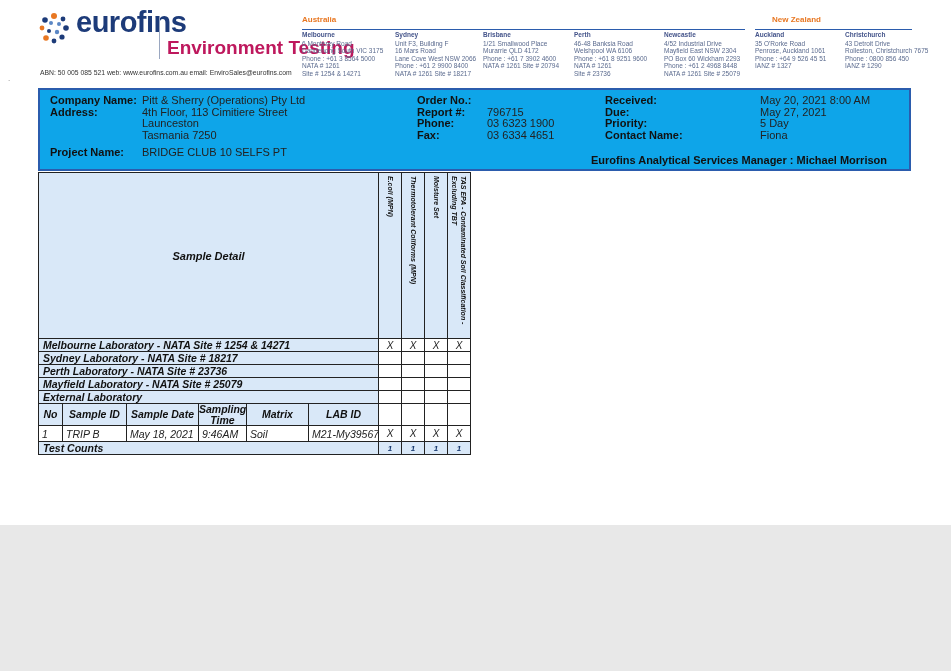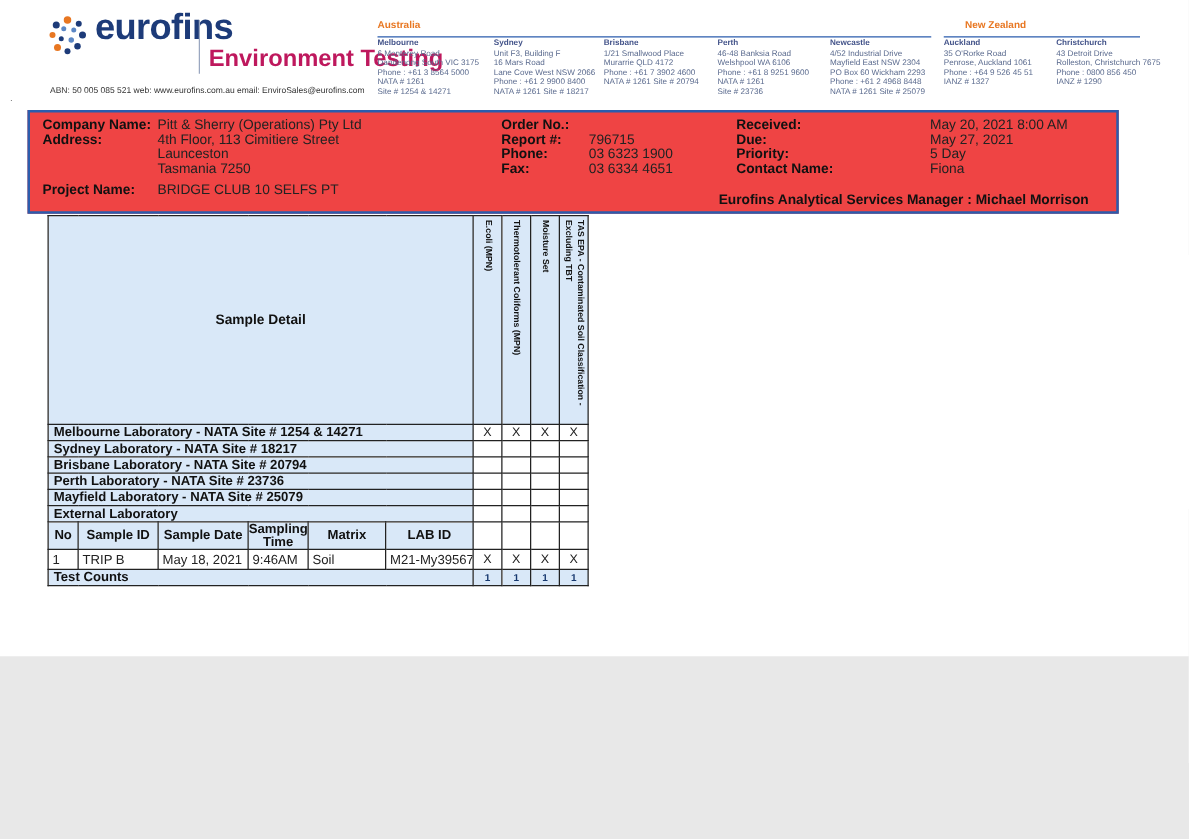--- a/index.html
+++ b/index.html
@@ -14,32 +14,32 @@
   .abn-line { position:absolute; left:40px; top:69px; font-size:6.8px; color:#333; }
   .stray-dot { position:absolute; left:8px; top:74px; font-size:8px; color:#777; }
 
   
   .region-header { position:absolute; font-size:8px; font-weight:bold; color:#e87722; }
   .region-rule { position:absolute; top:29px; height:1px; background:#2b5cad; }
   .office { position:absolute; top:31px; width:90px; font-size:6.5px; color:#5a6a8e; line-height:7.6px; }
   .office-city { font-weight:bold; color:#44548a; margin-bottom:1px; }
 
   
-  .info-box { position:absolute; left:22px; top:88px; width:873px; height:83px; border:2px solid #2b5cad; background:#ef4444; }
+  .info-box { position:absolute; left:38px; top:88px; width:873px; height:83px; border:2px solid #2b5cad; background:#0ea5e9; }
   .info-grid { position:absolute; display:grid; font-size:11px; line-height:11.6px; color:#222; }
   .info-grid .lbl { font-weight:bold; color:#111; }
   .g1 { left:10px; top:5px; grid-template-columns:92px auto; }
   .g2 { left:377px; top:5px; grid-template-columns:70px auto; }
   .g3 { left:565px; top:5px; grid-template-columns:155px auto; }
   .spacer { height:6px; grid-column:1 / span 2; }
   .manager-line { position:absolute; right:22px; bottom:3px; font-size:11px; font-weight:bold; color:#111; }
 
   
   table.sample { position:absolute; left:38px; top:172px; width:432px; border-collapse:collapse; table-layout:fixed; }
-  table.sample td { border:1px solid #222; overflow:hidden; }
+  table.sample td { border:1px solid #222; overflow:hidden;font-style:italic; }
   .detail-cell { background:#d9e8f8; text-align:center; vertical-align:middle; font-size:11px; font-weight:bold; color:#111; }
   .analyte-cell { background:#d9e8f8; vertical-align:top; text-align:center; }
   .vtext { writing-mode:vertical-rl; display:inline-block; margin-top:3px; font-size:7px; font-weight:bold; line-height:9px; color:#111; max-height:158px; text-align:left; }
   .lab-name { background:#d9e8f8; font-size:10.5px; font-weight:bold; color:#111; padding-left:4px; white-space:nowrap; }
   .mark-cell { background:#fff; text-align:center; font-size:10px; color:#222; }
   .colh-cell { background:#d9e8f8; text-align:center; vertical-align:middle; font-size:10.5px; font-weight:bold; color:#111; line-height:10.5px;margin-left:29px; }
   .data-cell { background:#fff; font-size:10.5px; color:#222; padding-left:3px; white-space:nowrap; }
   .counts-label { background:#d9e8f8; font-size:10.5px; font-weight:bold; color:#111; padding-left:4px; }
   .count-cell { background:#d9e8f8; text-align:center; font-size:8px; font-weight:bold; color:#16376e; }
 
@@ -202,27 +202,20 @@
       <td class="mark-cell">X</td>
     </tr>
     <tr style="height:13px">
       <td colspan="6" class="lab-name">Sydney Laboratory - NATA Site # 18217</td>
       <td class="mark-cell"></td>
       <td class="mark-cell"></td>
       <td class="mark-cell"></td>
       <td class="mark-cell"></td>
     </tr>
     <tr style="height:13px">
-      <td colspan="6" class="lab-name">Brisbane Laboratory - NATA Site # 20794</td>
-      <td class="mark-cell"></td>
-      <td class="mark-cell"></td>
-      <td class="mark-cell"></td>
-      <td class="mark-cell"></td>
-    </tr>
-    <tr style="height:13px">
       <td colspan="6" class="lab-name">Perth Laboratory - NATA Site # 23736</td>
       <td class="mark-cell"></td>
       <td class="mark-cell"></td>
       <td class="mark-cell"></td>
       <td class="mark-cell"></td>
     </tr>
     <tr style="height:13px">
       <td colspan="6" class="lab-name">Mayfield Laboratory - NATA Site # 25079</td>
       <td class="mark-cell"></td>
       <td class="mark-cell"></td>

